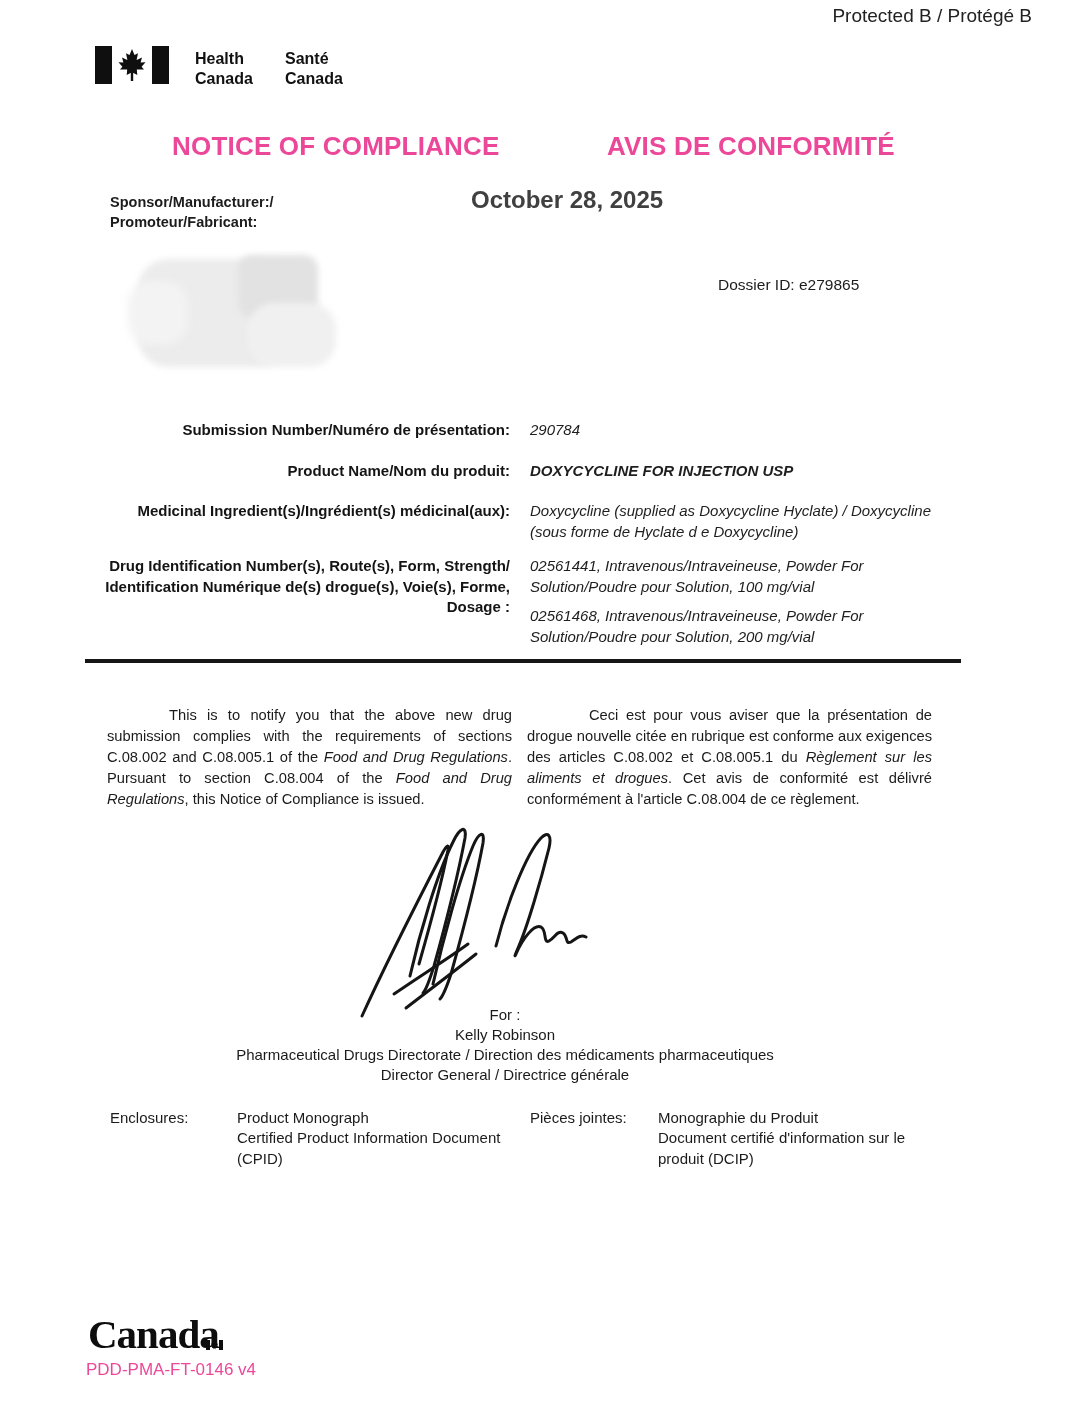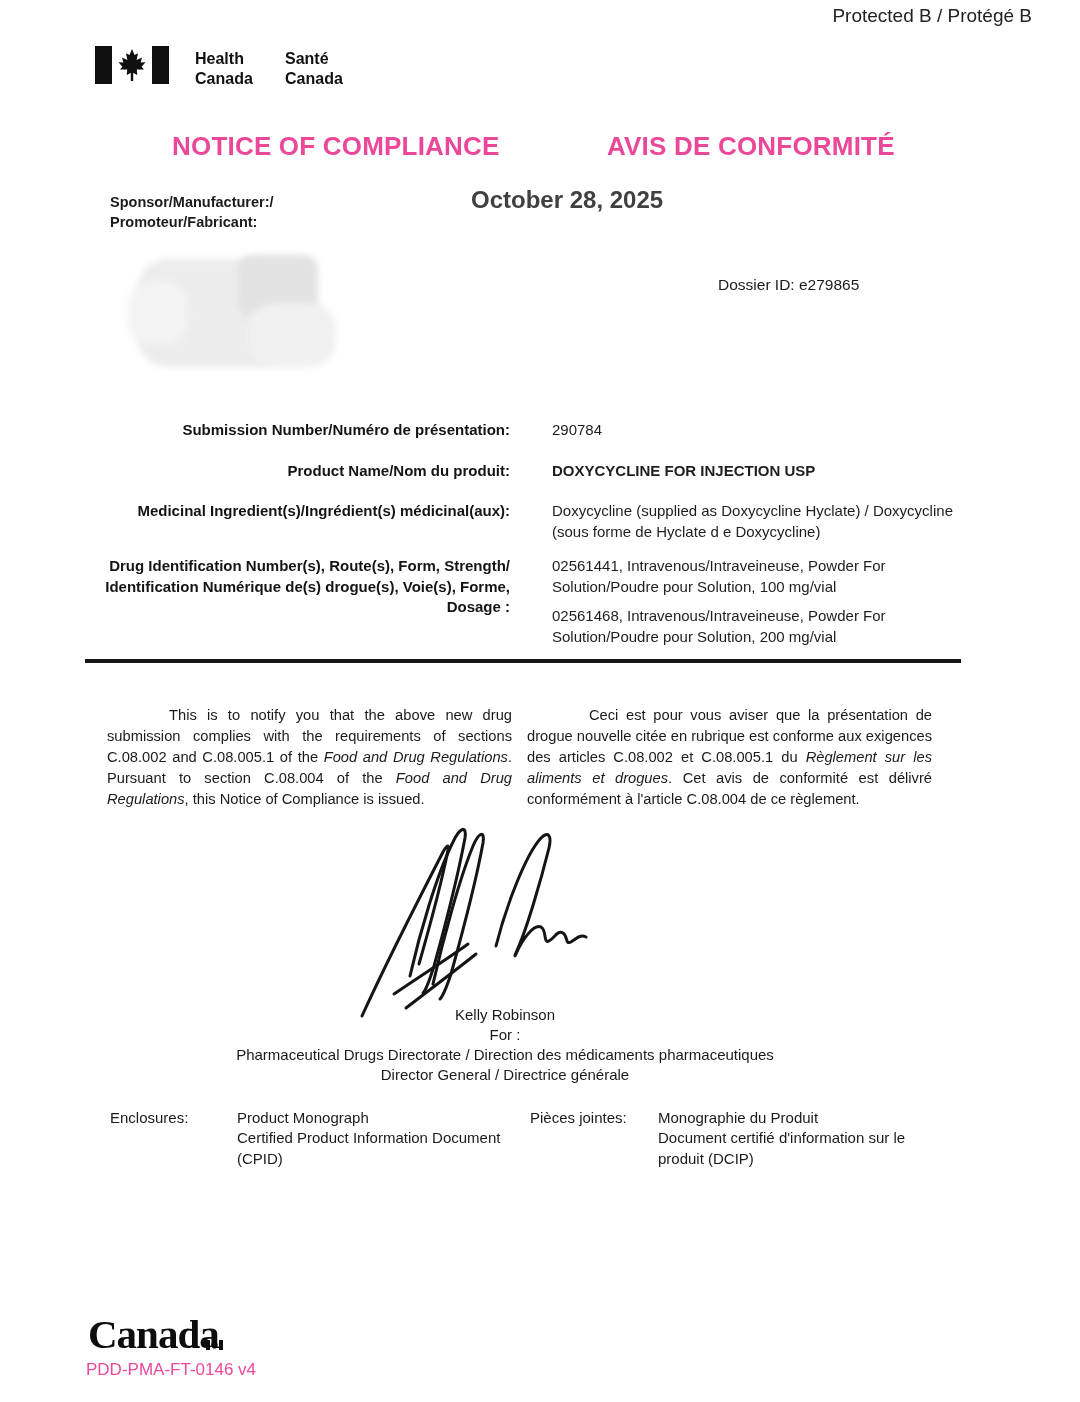--- a/index.html
+++ b/index.html
@@ -28,21 +28,21 @@
   .noc-date{top:186px;left:427px;font-size:24px;font-weight:bold;color:#404040;margin-left:44px;}
   
   .redact{top:255px;left:128px;width:208px;height:118px;}
   .redact .b1{position:absolute;left:10px;top:4px;width:150px;height:108px;background:#ececec;border-radius:30px;filter:blur(3px);}
   .redact .b2{position:absolute;left:110px;top:0px;width:80px;height:62px;background:#e2e2e2;border-radius:14px;filter:blur(3px);}
   .redact .b3{position:absolute;left:120px;top:48px;width:88px;height:64px;background:#f0f0f0;border-radius:26px;filter:blur(3px);}
   .redact .b4{position:absolute;left:0px;top:26px;width:60px;height:64px;background:#f3f3f3;border-radius:24px;filter:blur(4px);}
   .dossier{top:276px;left:718px;font-size:15.5px;}
   
   .flabel{position:absolute;right:570px;text-align:right;font-size:15px;font-weight:bold;line-height:1.38;color:#141414;}
-  .fvalue{position:absolute;left:552px;font-size:15px;line-height:1.38;color:#1e1e1e;}
+  .fvalue{position:absolute;left:530px;font-size:15px;line-height:1.38;color:#1e1e1e;font-style:italic;}
   .fv-bold{font-weight:bold;}
   .row-sub{top:420px;}
   .row-prod{top:461px;}
   .row-ing{top:501px;}
   .row-din{top:556px;}
   .row-din2{top:606px;}
   .wrap410{width:412px;}
   .wrap365{width:368px;}
   
   .hr{top:659px;left:85px;width:876px;height:4px;background:#161616;}
@@ -130,22 +130,22 @@
         <path d="M62,162 C72,118 89,60 105,28 C112,13 119,11 117,24 C111,56 96,116 86,152 C81,168 77,177 75,179"></path>
         <path d="M85,170 C95,126 111,66 125,32 C131,18 137,16 135,29 C129,62 113,124 103,160 C98,175 94,183 92,185"></path>
         <path d="M46,180 C72,162 98,146 120,130"></path>
         <path d="M58,194 C84,174 108,156 128,140"></path>
         <path d="M148,132 C158,92 178,40 193,24 C200,17 204,21 201,34 C193,66 179,114 170,134 C167,141 166,144 168,140 C175,124 186,110 193,113 C199,116 195,130 201,127 C207,124 209,116 215,119 C220,122 217,131 223,128 C228,125 232,120 238,123"></path>
       </g>
     </svg>
   </div>
 
   <div class="abs sign-block">
+    <div>For :</div>
     <div>Kelly Robinson</div>
-    <div>For :</div>
     <div>Pharmaceutical Drugs Directorate / Direction des médicaments pharmaceutiques</div>
     <div>Director General / Directrice générale</div>
   </div>
 
   <div class="abs enc enc-label-en">Enclosures:</div>
   <div class="abs enc enc-items-en">Product Monograph
 Certified Product Information Document
 (CPID)</div>
   <div class="abs enc enc-label-fr">Pièces jointes:</div>
   <div class="abs enc enc-items-fr">Monographie du Produit

